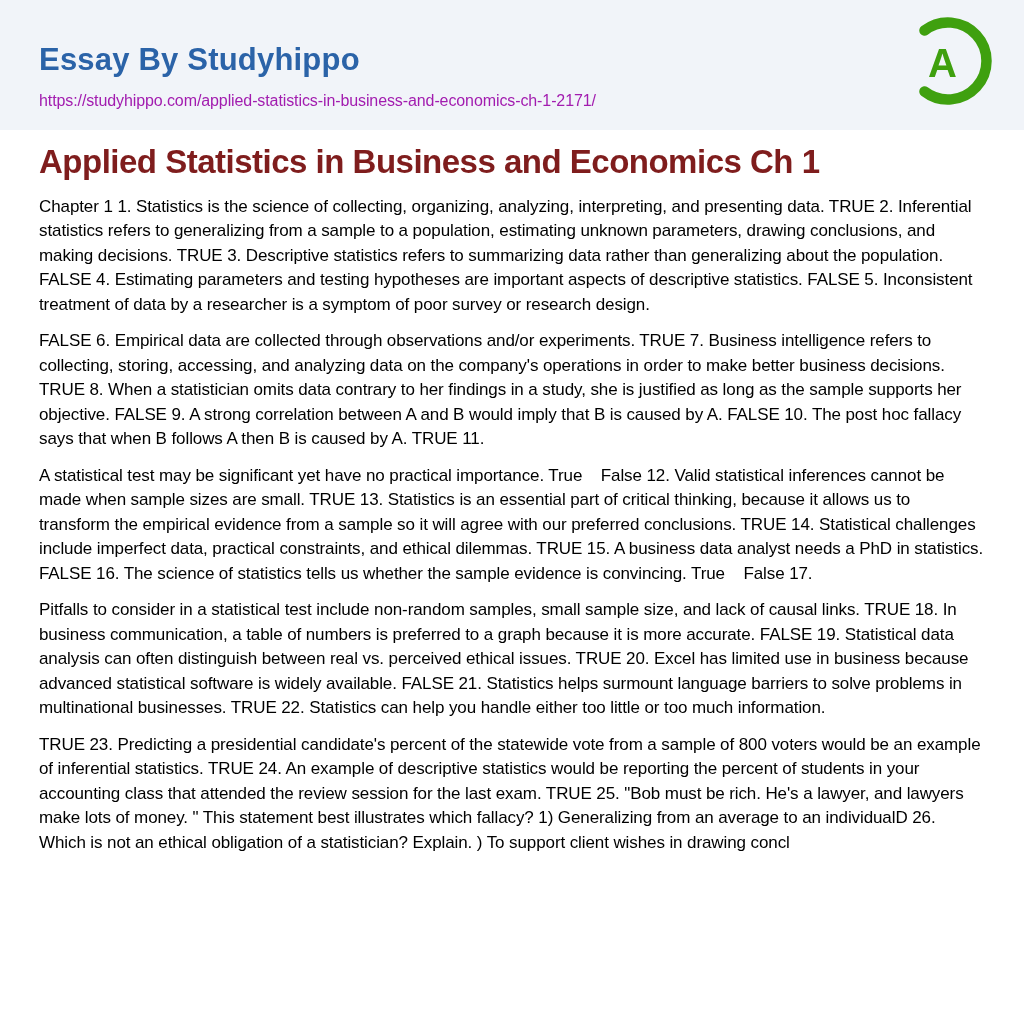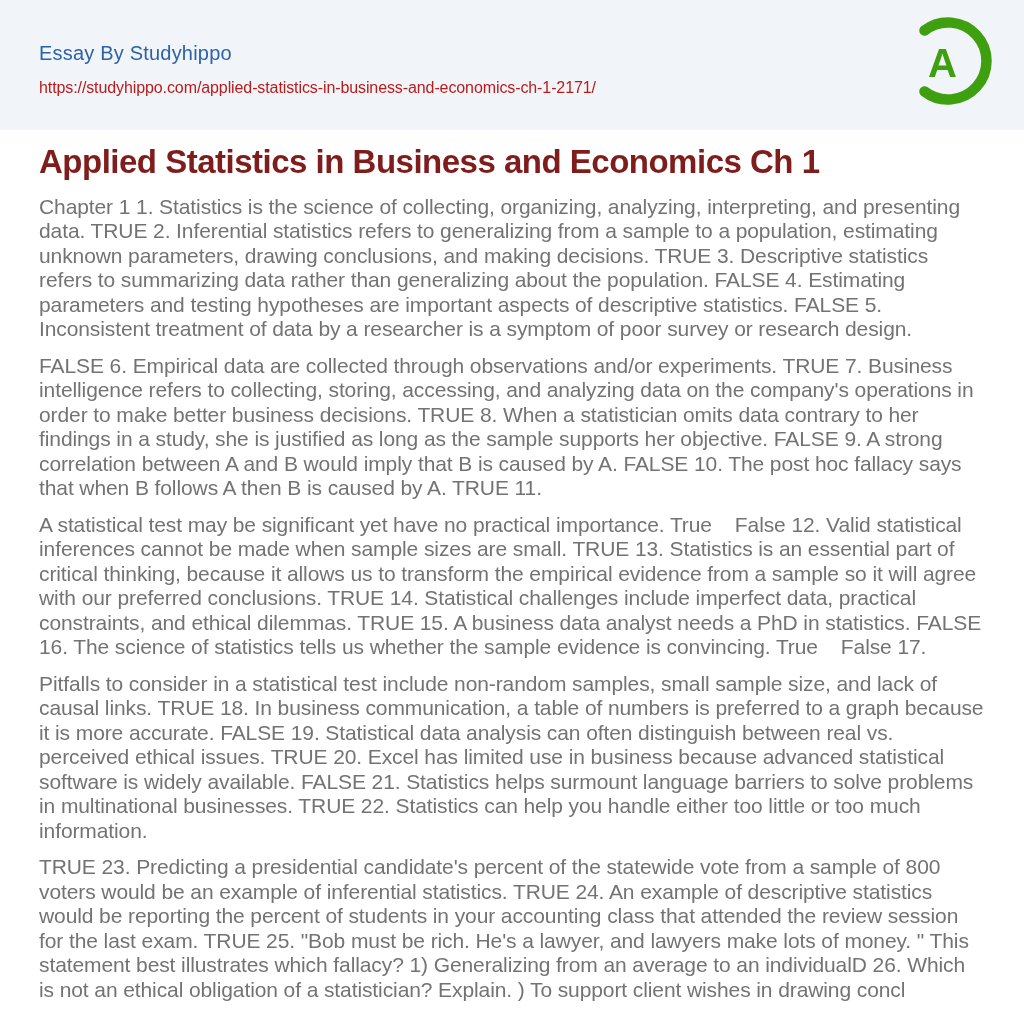--- a/index.html
+++ b/index.html
@@ -16,47 +16,47 @@
     height: 130px;
     width: 100%;
     display: flex;
     justify-content: space-between;
     align-items: flex-start;
     padding: 0 32px 0 39px;
   }
   .header-text { padding-top: 41px; }
   .byline {
     color: #2b63a8;
-    font-size: 20px;
-    font-weight: 400;
+    font-size: 31px;
+    font-weight: 700;
     letter-spacing: 0.2px;
     line-height: 1.2;
   }
   .essay-url {
     display: block;
-    color: #b91c1c;
+    color: #a21caf;
     font-size: 16px;
     margin-top: 14px;
     text-decoration: none;
     letter-spacing: -0.1px;
   }
   .logo-wrap { margin-top: 17px; }
   main { padding: 0 39px; }
   h1.page-title {
     font-size: 33px;
     font-weight: 800;
     color: #7f1d1d;
     letter-spacing: -0.5px;
     line-height: 1.2;
     margin: 12px 0 13px 0;
   }
   p.essay-paragraph {
-    font-size: 21px;
+    font-size: 17px;
     line-height: 24.5px;
-    color: #737373;
+    color: #000000;
     letter-spacing: -0.1px;
     margin: 0 0 12px 0;
   }
 </style>
 </head>
 <body>
 
 <header class="page-header">
   <div class="header-text">
     <div class="byline">Essay By Studyhippo</div>

